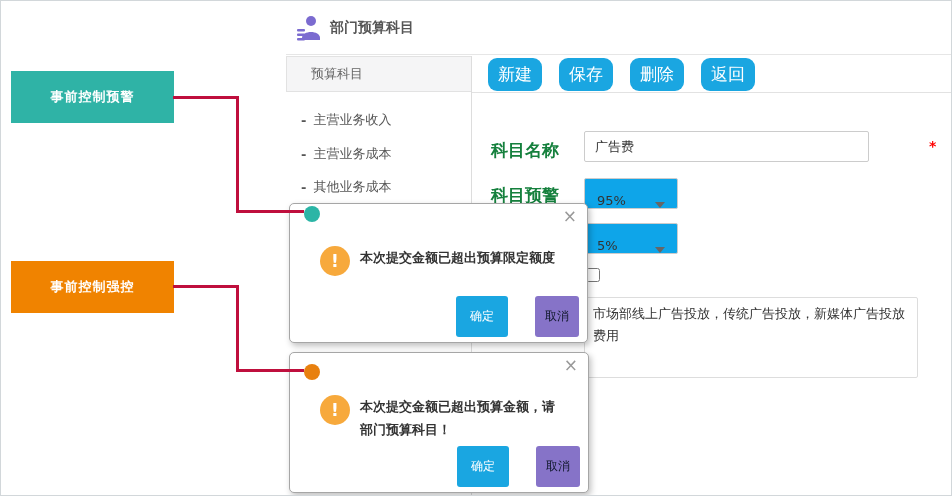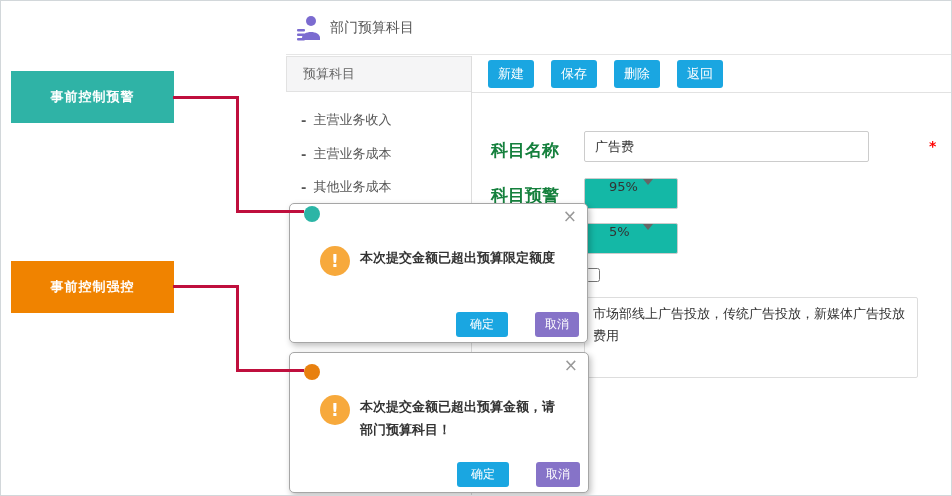--- a/index.html
+++ b/index.html
@@ -2,52 +2,52 @@
 <html><head>
 <meta charset="utf-8">
 <style>
   * { margin:0; padding:0; box-sizing:border-box; }
   body { font-family: "DejaVu Sans", "Liberation Sans", sans-serif; background:#fff; }
   .canvas { position:relative; width:952px; height:496px; background:#fff;
             border:1px solid #d2d7da; overflow:hidden; }
 
   
   .title-bar { position:absolute; left:285px; top:0; width:666px; height:54px;
-               border-bottom:1px solid #e6e6e6; display:flex; align-items:center; }
+               border-bottom:1px solid #e6e6e6; display:flex; align-items:center;font-weight:bold; }
   .title-bar svg { margin-left:10px; }
   .page-title { margin-left:8px; font-size:14px; color:#555; }
 
   
   .sidebar-header { position:absolute; left:285px; top:55px; width:185px; height:36px;
                     background:#f5f5f6; border:1px solid #e2e2e2; border-right:none;
-                    display:flex; align-items:center; padding-left:16px;
+                    display:flex; align-items:center; padding-left:24px;
                     font-size:13px; color:#666; }
   .v-divider { position:absolute; left:470px; top:55px; width:1px; height:439px; background:#ddd; }
   .tree-item { position:absolute; left:300px; font-size:13px; color:#555;
                display:flex; align-items:center; gap:7px; cursor:pointer; }
   .tree-dash { color:#555; font-weight:bold; }
 
   
   .toolbar { position:absolute; left:471px; top:55px; width:480px; height:37px;
              border-bottom:1px solid #e2e2e2; display:flex; align-items:center;
              padding-left:16px; gap:17px; }
-  .tb-btn { background:#1aa6e1; color:#fff; border:none; border-radius:3px;
-            font-size:13px; padding:5px 10px; cursor:pointer;
+  .tb-btn { background:#1aa6e1; color:#fff; border:none; border-radius:9px;
+            font-size:17px; padding:5px 10px; cursor:pointer;
             font-family:inherit; }
 
   
   .form-label { position:absolute; font-size:17px; color:#15803d; z-index:5;font-weight:bold; }
   .txt-input { position:absolute; left:583px; top:130px; width:285px; height:31px;
                border:1px solid #ccc; border-radius:2px; padding:0 10px;
                font-size:13px; color:#333; z-index:5; font-family:inherit; }
   .required { position:absolute; left:928px; top:137px; color:#f00; font-size:14px;
               font-weight:bold; z-index:5; }
   .select { position:absolute; width:94px; height:31px; border:1px solid #ccc;
-            border-radius:2px; background:#14b8a6; display:flex; align-items:flex-start;
-            padding:0 24px; font-size:13px; color:#333; z-index:5; cursor:pointer;
+            border-radius:2px; background:#0ea5e9; display:flex; align-items:flex-end;
+            padding:0 12px; font-size:13px; color:#333; z-index:5; cursor:pointer;
             justify-content:space-between; }
   .chevron { width:0; height:0; border-left:5px solid transparent;
              border-right:5px solid transparent; border-top:6px solid #666; }
   .checkbox { position:absolute; left:585px; top:267px; width:14px; height:14px;
               z-index:5; }
   .desc-area { position:absolute; left:583px; top:296px; width:334px; height:81px;
                border:1px solid #ddd; border-radius:2px; padding:5px 8px;
                font-size:13px; color:#333; line-height:22px; resize:none;
                z-index:5; font-family:inherit; }
 
@@ -72,22 +72,22 @@
   .dlg-close { position:absolute; right:10px; top:2px; font-size:17px; color:#999;
                cursor:pointer; line-height:20px; }
   .dlg-icon { position:absolute; left:30px; top:42px; width:30px; height:30px;
               border-radius:50%; background:#f7a93c; color:#fff; font-weight:bold;
               font-size:17px; display:flex; align-items:center; justify-content:center; }
   .dlg-msg { position:absolute; left:70px; top:42px; width:218px; font-size:13px;
              font-weight:bold; color:#333; line-height:23px; }
   .dlg-buttons { position:absolute; right:8px; bottom:5px; display:flex; gap:27px; }
   .btn-ok { background:#1aa6e1; color:#fff; border:none; border-radius:3px;
             font-size:12px; padding:4px 14px; cursor:pointer; font-family:inherit; }
-  .btn-cancel { background:#8673c8; color:#ffffff; border:none; border-radius:3px;
-                font-size:12px; padding:4px 10px; cursor:pointer; font-family:inherit; }
+  .btn-cancel { background:#8673c8; color:#0f172a; border:none; border-radius:3px;
+                font-size:12px; padding:12px 10px; cursor:pointer; font-family:inherit; }
 </style>
 </head>
 <body>
 
 <div class="canvas">
 
   <div class="title-bar">
     <svg width="26" height="28" viewBox="0 0 26 28">
       <circle cx="15" cy="7" r="5" fill="#7b6bd0"></circle>
       <path d="M6 24 C6 16 24 16 24 24 L24 26 L6 26 Z" fill="#7b6bd0"></path>

